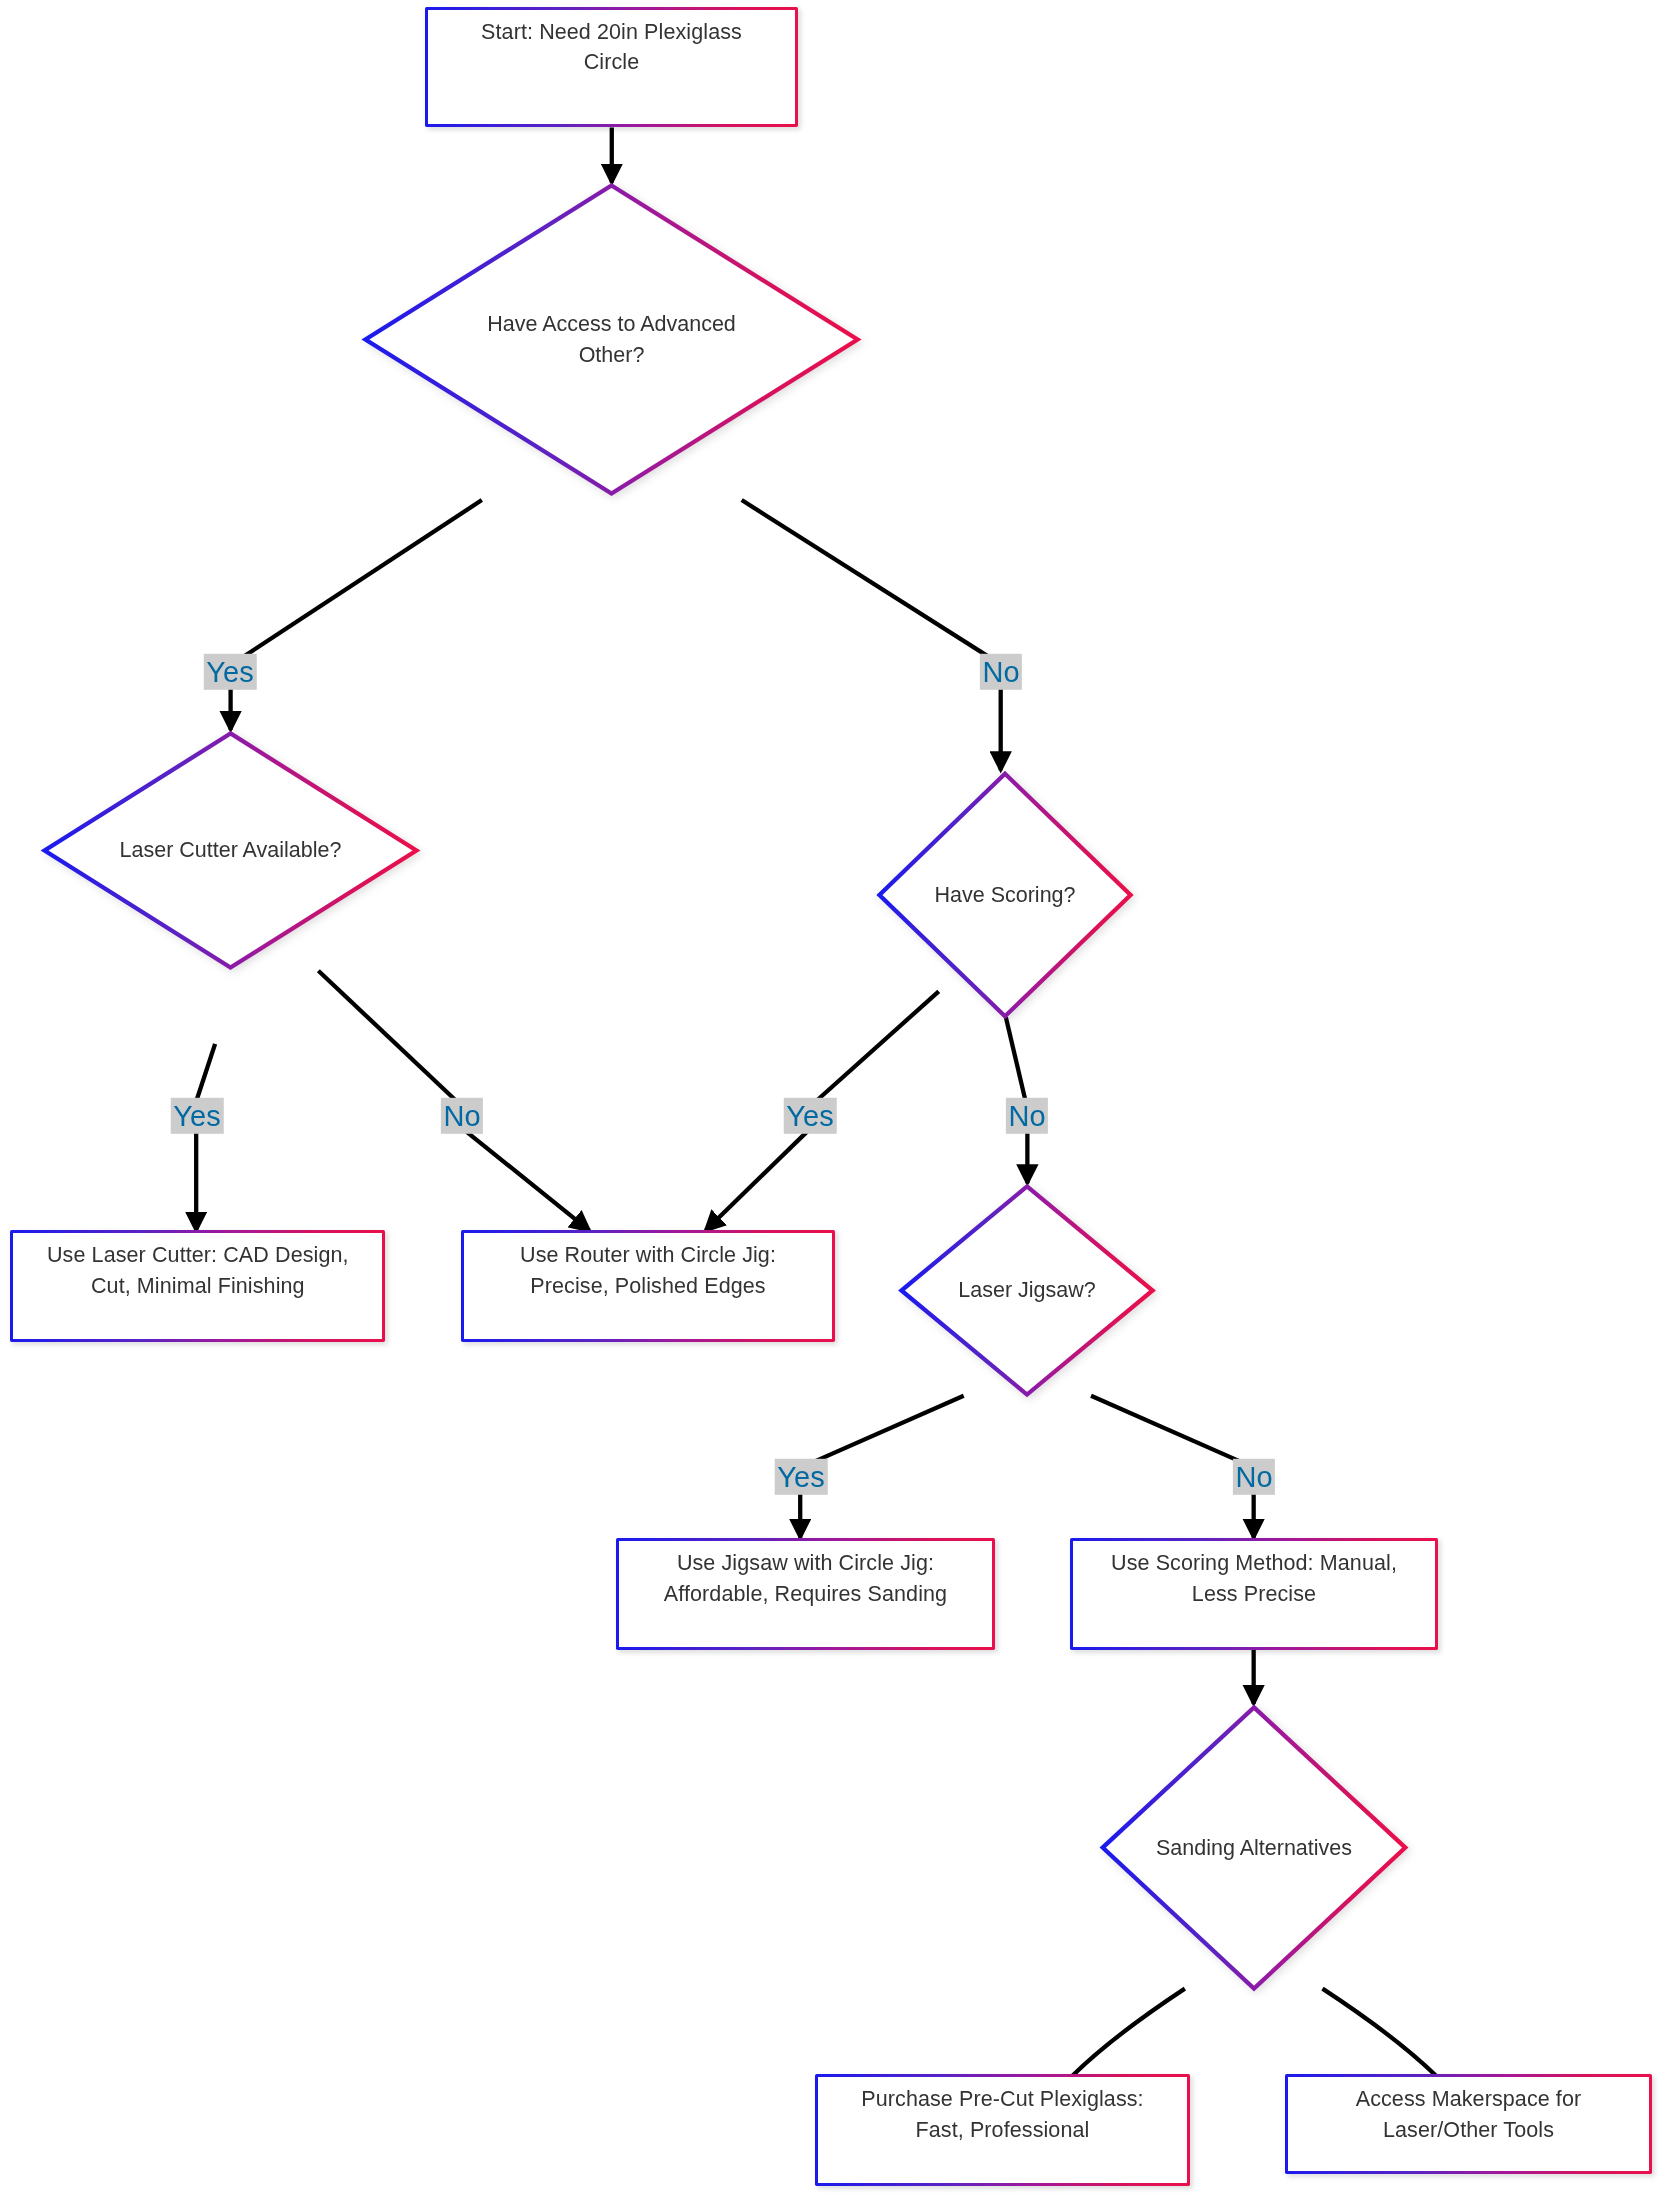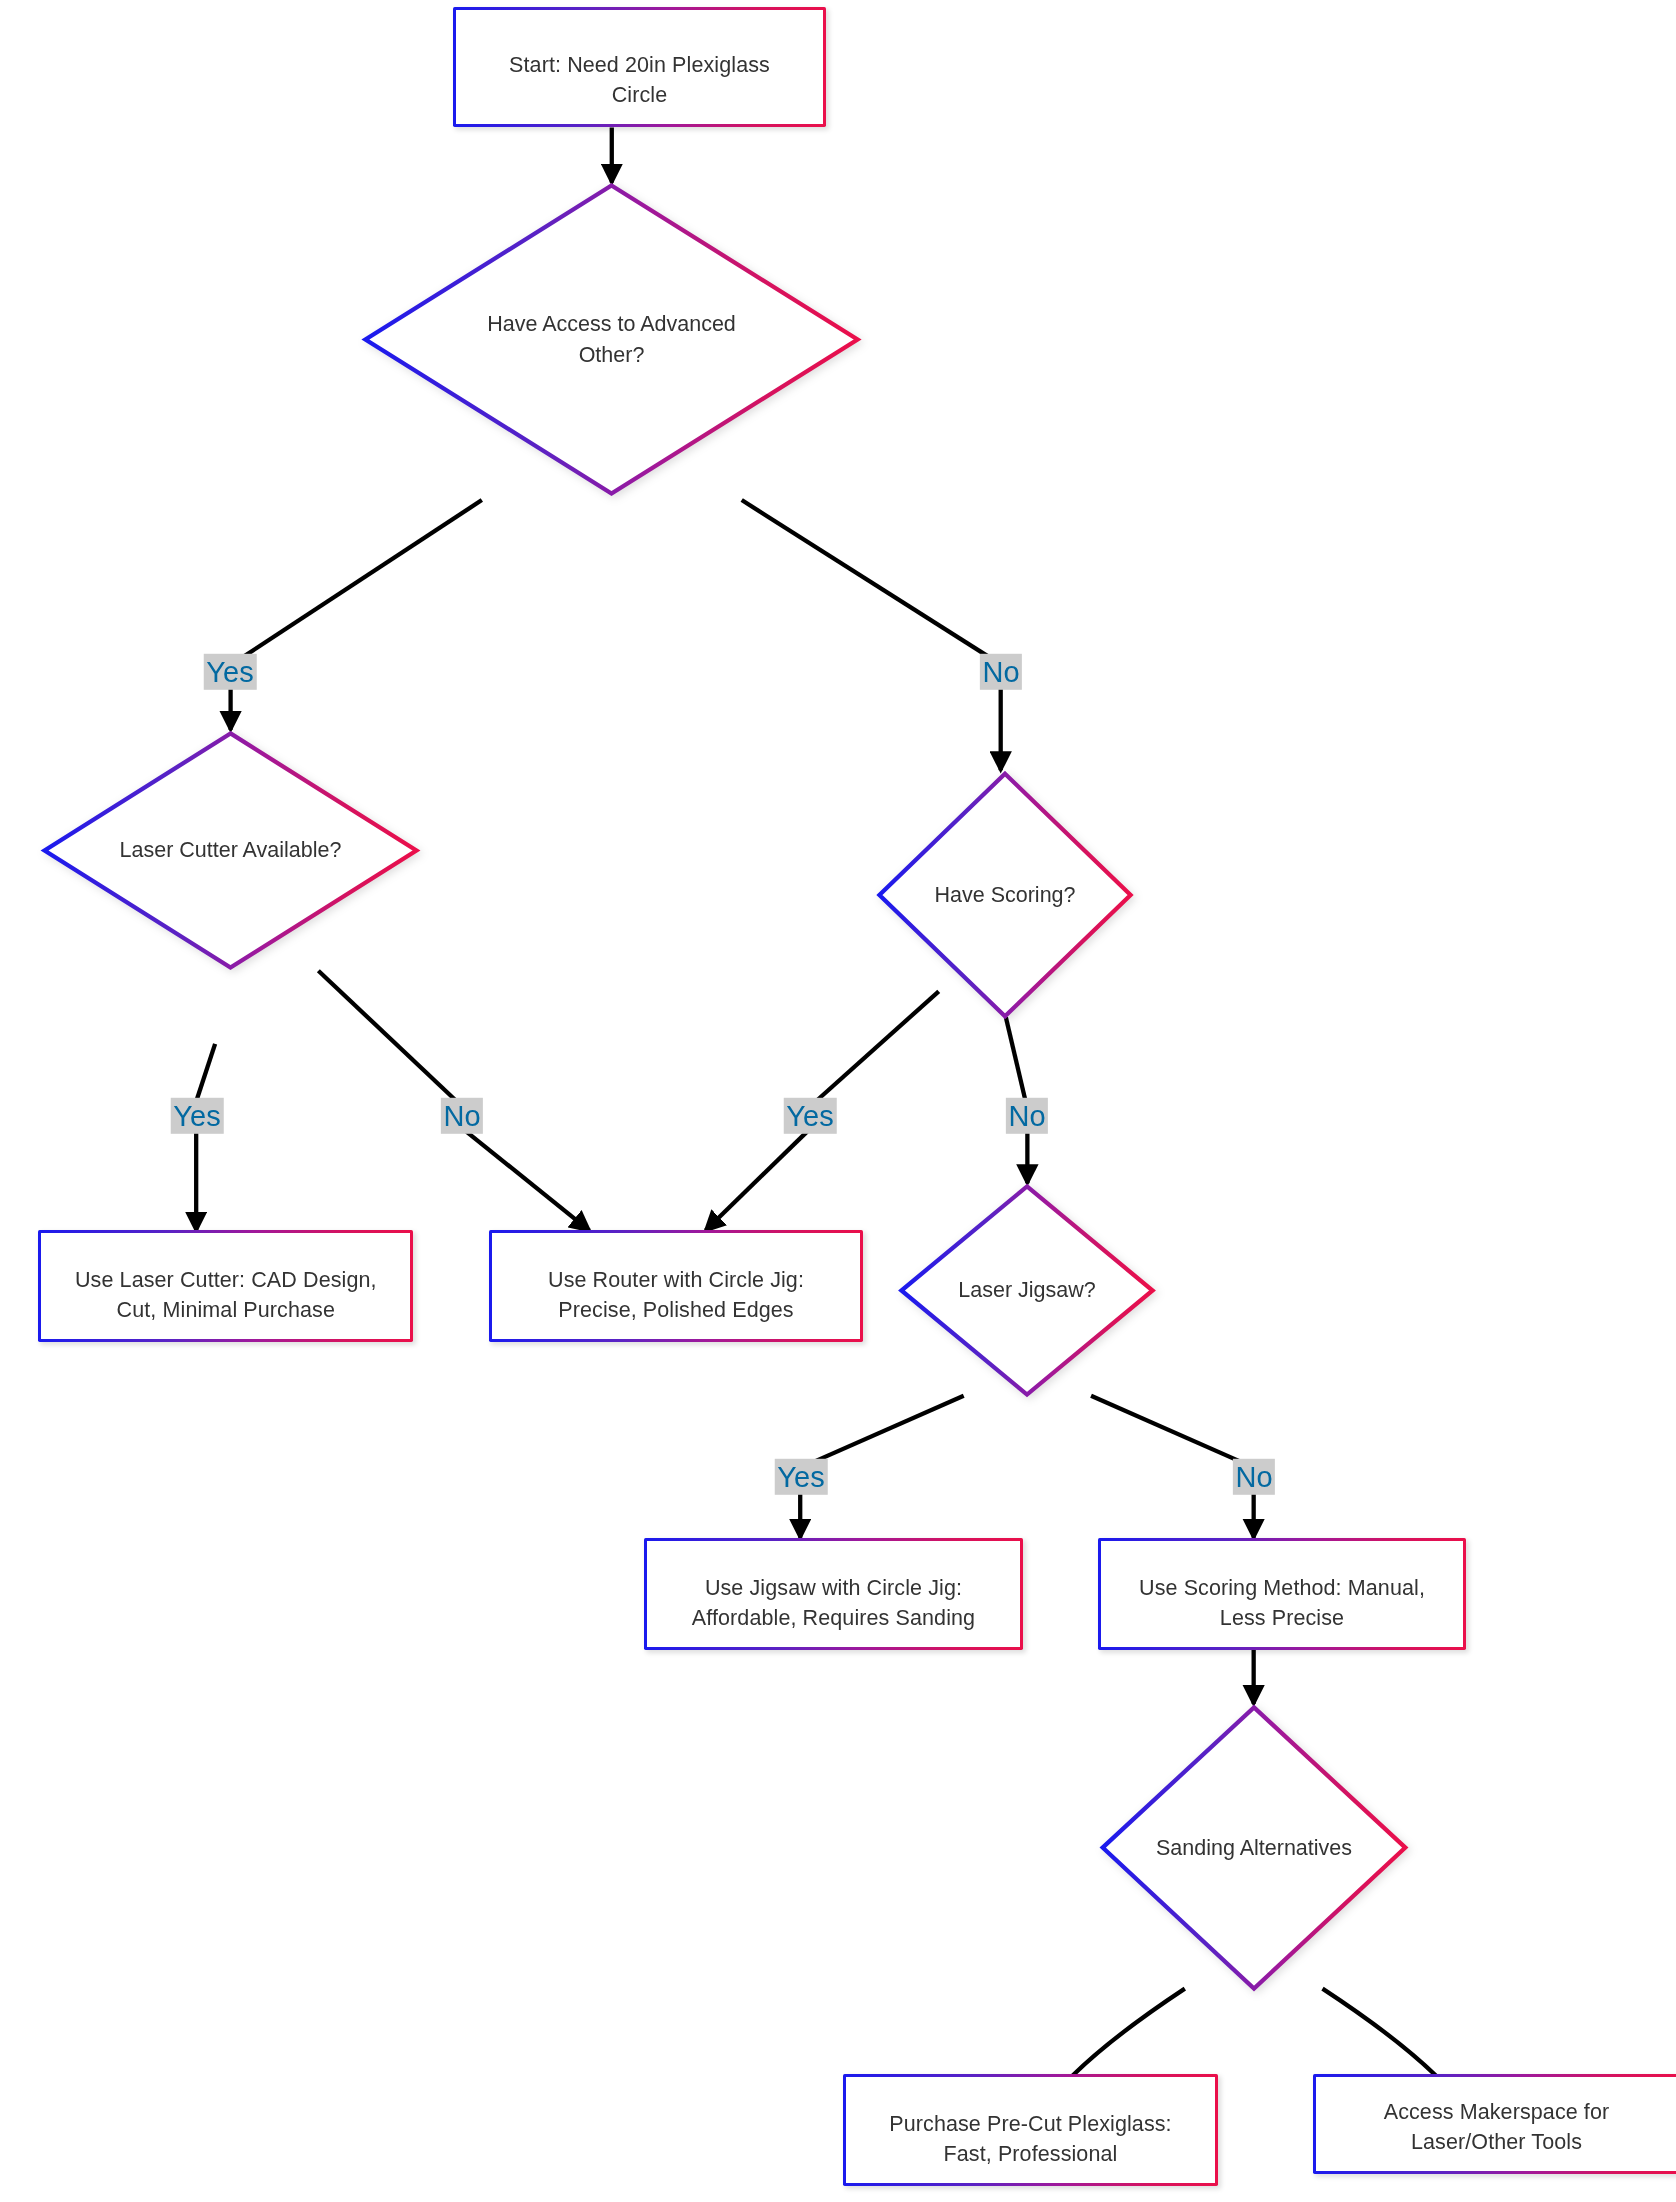--- a/index.html
+++ b/index.html
@@ -27,34 +27,33 @@
     height: 2203px;
     pointer-events: none;
   }
   
   .node {
     position: absolute;
     box-sizing: border-box;
   }
   .rect-node {
     display: flex;
-    align-items: flex-end;
+    align-items: flex-start;
     justify-content: center;
     text-align: center;
     background: #ffffff;
-    padding: 13px 12px;
+    padding: 7px 12px;
     border: 3.4px solid transparent;
     border-radius: 1.7px;
     background-image:
       linear-gradient(#ffffff, #ffffff),
       linear-gradient(90deg, #1a1aee 0%, #5a22c4 35%, #a0189a 58%, #d6125e 82%, #ea0f4a 100%);
     background-origin: border-box;
     background-clip: padding-box, border-box;
     box-shadow: 2.6px 2.6px 5.2px rgba(0,0,0,0.13);
-    margin-left: 28px;
   }
   .rect-node .label {
     color: #333333;
     font-size: 21.5px;
     line-height: 1.42;
     letter-spacing: 0.1px;
     white-space: pre-line;
   }
   
   .diamond-node {
@@ -179,21 +178,21 @@
 
   <div class="node diamond-node" style="left:876px; top:770px; width:258px; height:250px;">
     <svg width="258" height="250" viewBox="0 0 300 290" aria-hidden="true">
       <polygon points="150,4 296,145 150,286 4,145" fill="#ffffff" stroke="url(#gradH)" stroke-width="5" style="filter: drop-shadow(3px 3px 5px rgba(0,0,0,0.13));"></polygon>
     </svg>
     <div class="diamond-label">Have Scoring?</div>
   </div>
 
   <div class="node rect-node" style="left:10.3px; top:1230px; width:375px; height:112px;">
     <span class="label">Use Laser Cutter: CAD Design,
-Cut, Minimal Purchase</span>
+Cut, Minimal Finishing</span>
   </div>
 
   <div class="node rect-node" style="left:461px; top:1230px; width:374px; height:112px;">
     <span class="label">Use Router with Circle Jig:
 Precise, Polished Edges</span>
   </div>
 
   <div class="node diamond-node" style="left:898px; top:1183px; width:258px; height:215px;">
     <svg width="258" height="215" viewBox="0 0 300 250" aria-hidden="true">
       <polygon points="150,4 296,125 150,246 4,125" fill="#ffffff" stroke="url(#gradH)" stroke-width="5" style="filter: drop-shadow(3px 3px 5px rgba(0,0,0,0.13));"></polygon>

